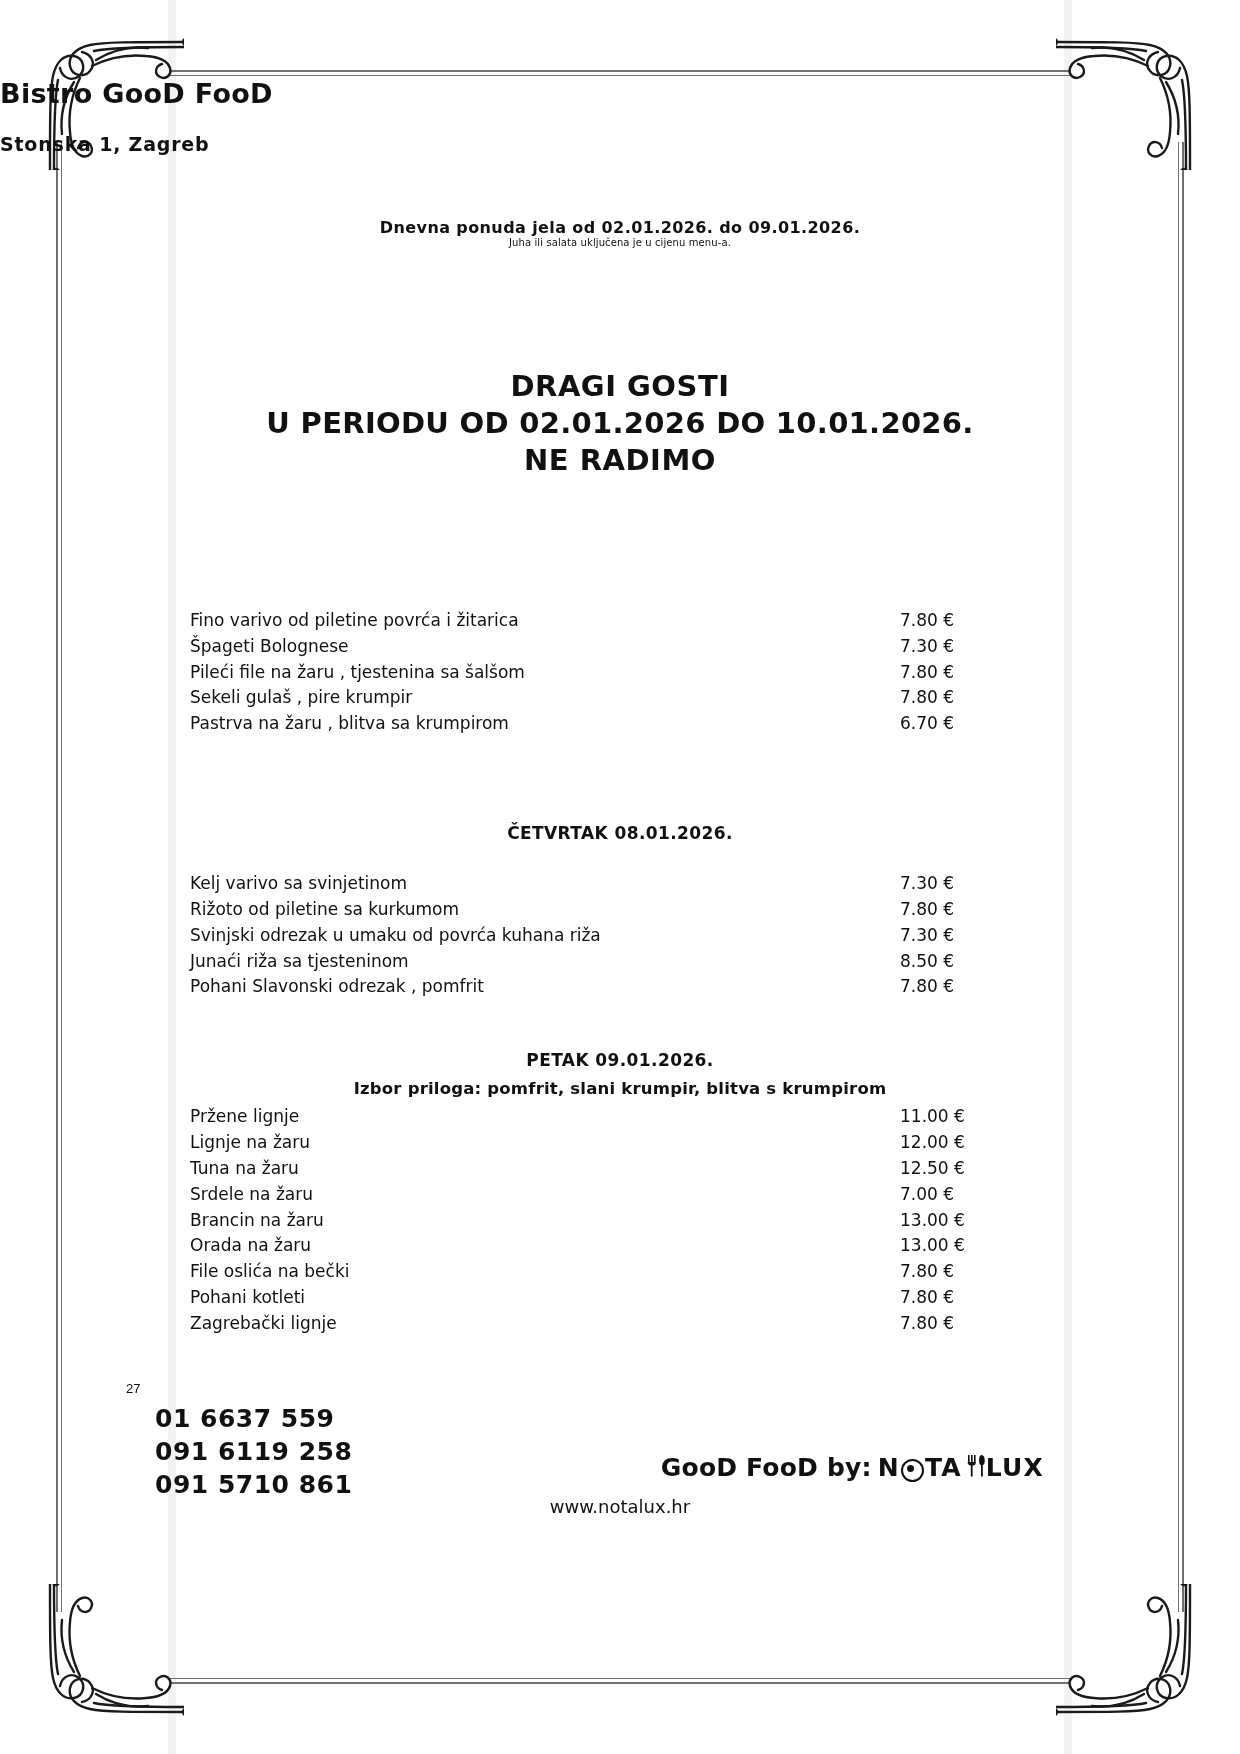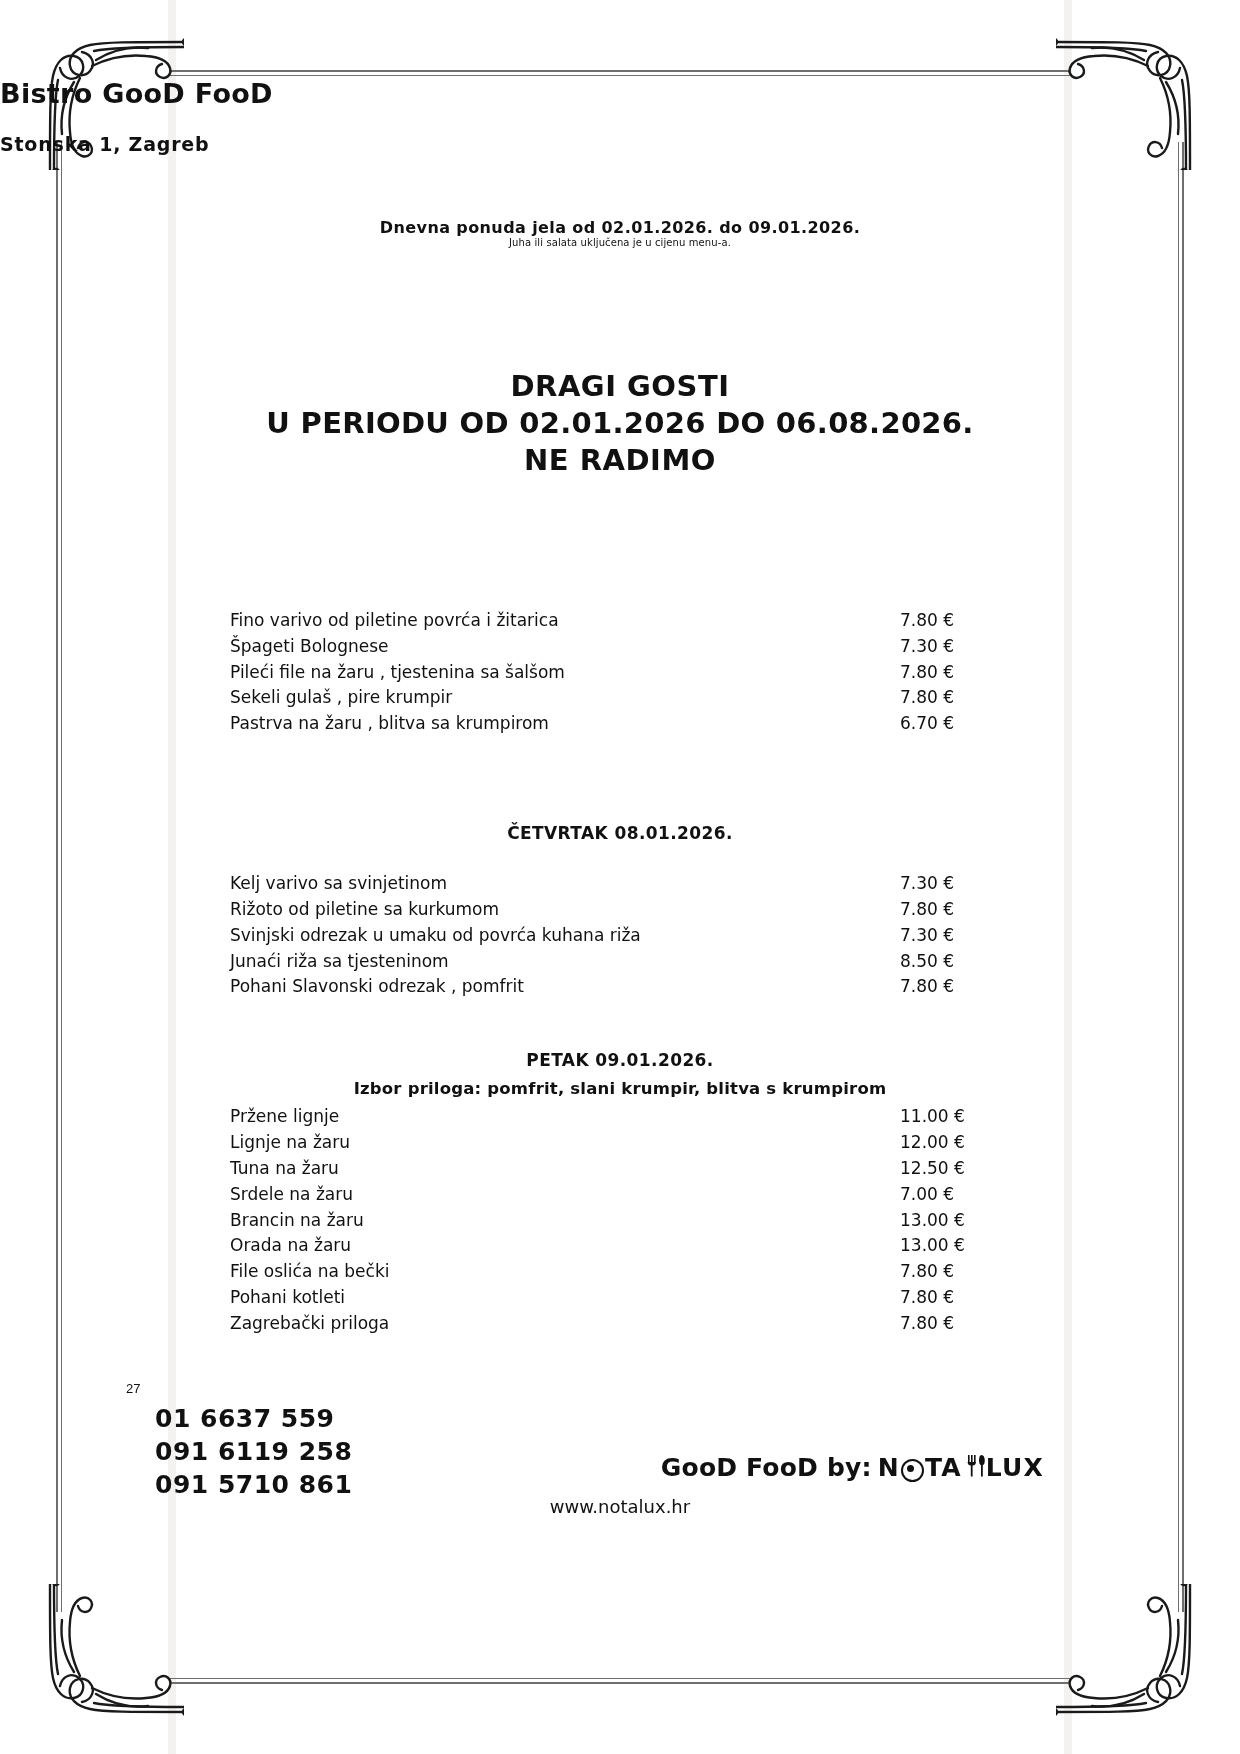--- a/index.html
+++ b/index.html
@@ -54,21 +54,21 @@
   .announce .a3{font-size:29px;letter-spacing:.5px;}
   .announce .a4{font-size:29px;letter-spacing:.2px;}
 
   
   .menu{position:absolute;left:190px;right:190px;top:580px;}
   .day{margin-bottom:0;}
   .day-title{text-align:center;font-size:17px;font-weight:bold;letter-spacing:.4px;}
   .day-note{text-align:center;font-size:16.5px;font-weight:bold;letter-spacing:.2px;margin-top:9px;}
   .rows{margin-top:28px;}
   .row{display:flex;align-items:baseline;font-size:17px;line-height:1.52;}
-  .row .name{flex:0 0 auto;margin-left:40px;}
+  .row .name{flex:0 0 auto;}
   .row .spacer{flex:1 1 auto;}
   .row .price{flex:0 0 auto;width:150px;text-align:left;padding-left:0;}
   .gap-lg{height:86px;}
   .gap-md{height:50px;}
 
   
   .page-num{position:absolute;left:126px;top:1381px;font-size:13px;font-family:"Liberation Sans",sans-serif;}
   .phones{position:absolute;left:155px;top:1402px;font-size:25px;font-weight:bold;line-height:1.32;letter-spacing:.5px;}
   .website{position:absolute;left:0;right:0;top:1496px;text-align:center;font-size:18px;}
   .logo{position:absolute;right:196px;top:1452px;display:flex;align-items:center;font-size:25px;font-weight:bold;letter-spacing:.2px;white-space:nowrap;}
@@ -166,21 +166,21 @@
     <div class="address">Stonska 1, Zagreb</div>
   </div>
 
   <div class="intro">
     <div class="line1">Dnevna ponuda jela od 02.01.2026. do 09.01.2026.</div>
     <div class="line2">Juha ili salata uključena je u cijenu menu-a.</div>
   </div>
 
   <div class="announce">
     <div class="a1">DRAGI GOSTI</div>
-    <div class="a2">U PERIODU OD 02.01.2026 DO 06.08.2026.</div>
+    <div class="a2">U PERIODU OD 02.01.2026 DO 10.01.2026.</div>
     <div class="a3">NE RADIMO</div>
   </div>
 
   <div class="menu">
 
     <div class="day">
       <div class="rows">
         <div class="row">
           <span class="name">Fino varivo od piletine povrća  i žitarica</span>
           <span class="spacer"></span>
@@ -282,21 +282,21 @@
           <span class="name">File oslića na bečki</span>
           <span class="spacer"></span>
           <span class="price">7.80 €</span>
         </div>
         <div class="row">
           <span class="name">Pohani kotleti</span>
           <span class="spacer"></span>
           <span class="price">7.80 €</span>
         </div>
         <div class="row">
-          <span class="name">Zagrebački priloga</span>
+          <span class="name">Zagrebački lignje</span>
           <span class="spacer"></span>
           <span class="price">7.80 €</span>
         </div>
       </div>
     </div>
 
   </div>
 
   <div class="page-num">27</div>
 

